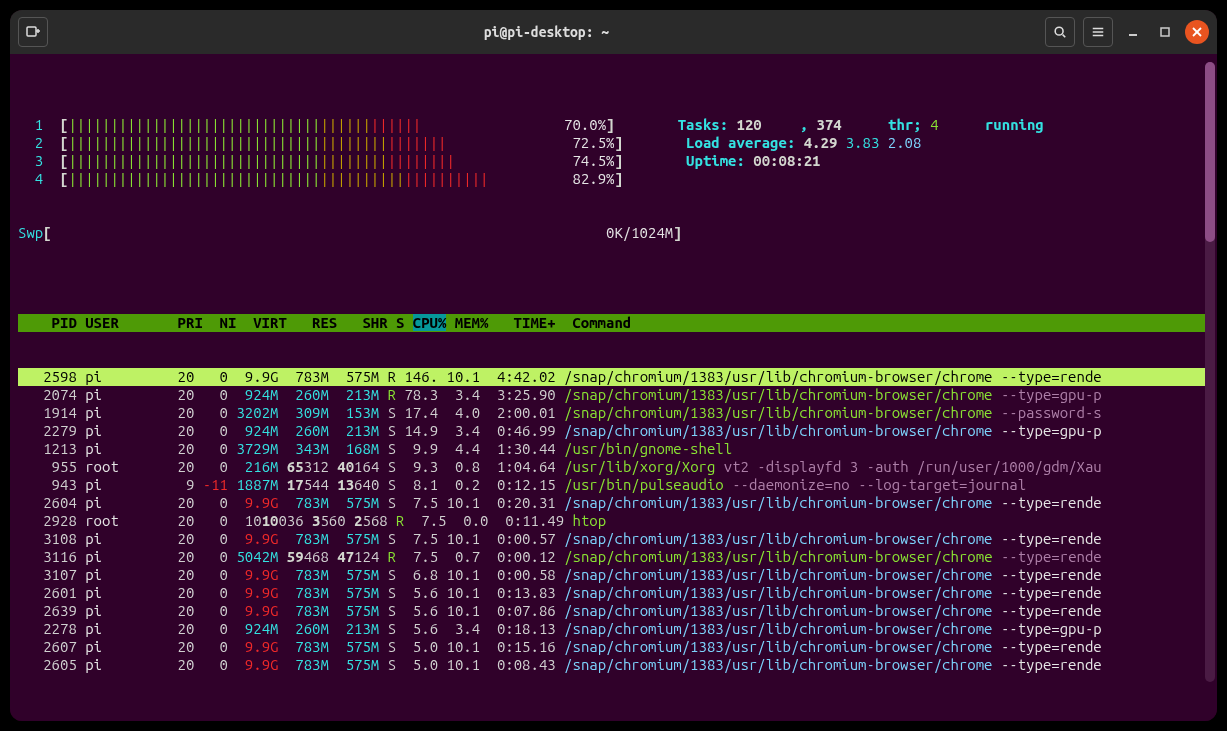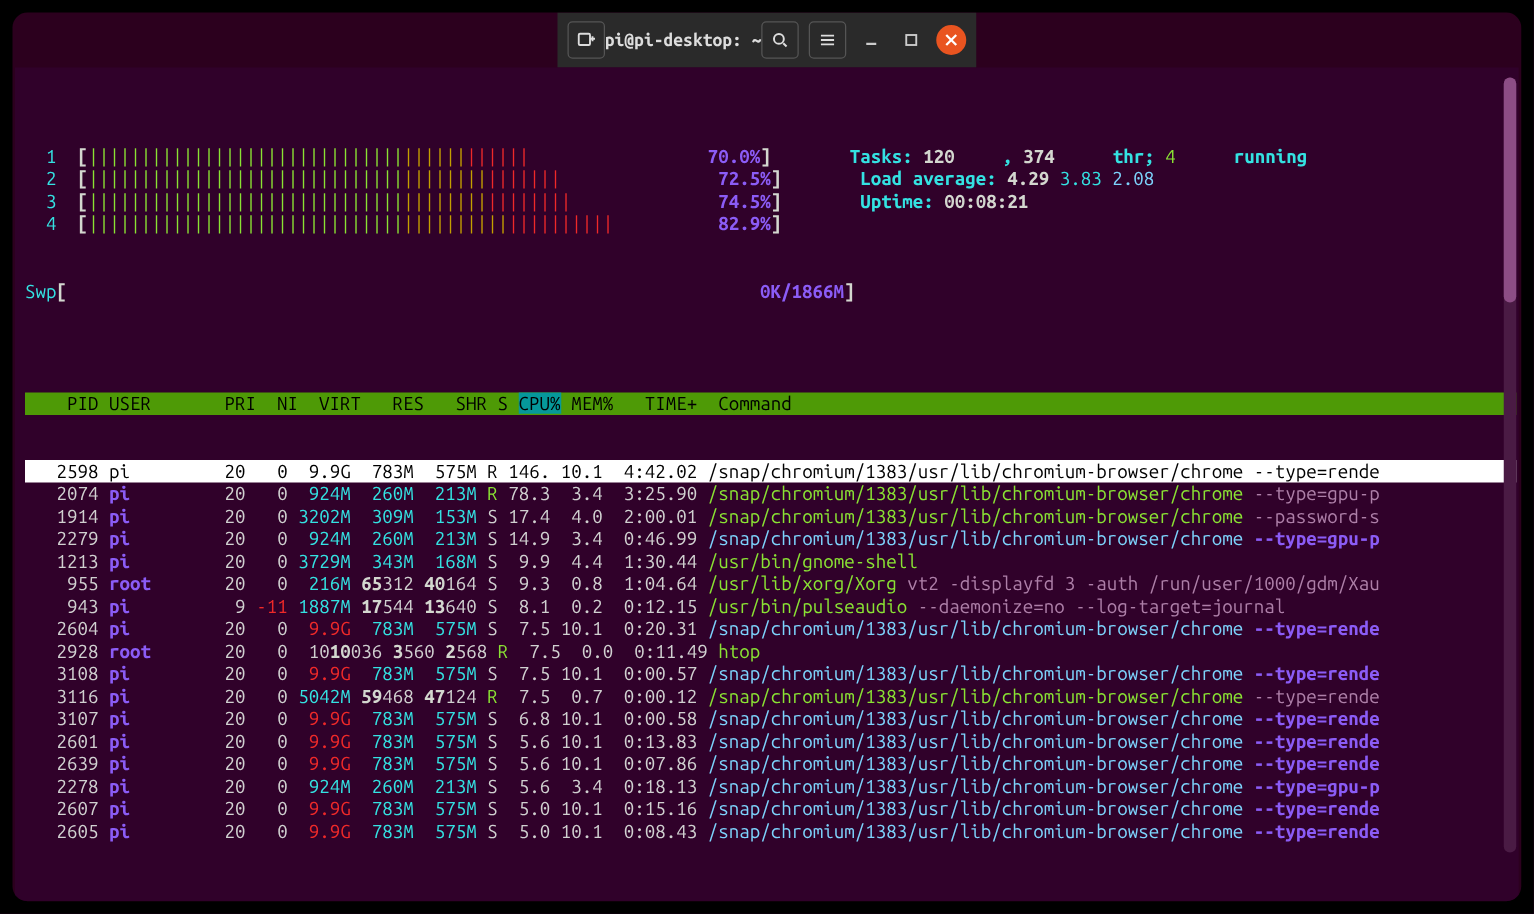--- a/index.html
+++ b/index.html
@@ -1,39 +1,39 @@
 <!DOCTYPE html>
 <html><head>
 <meta charset="utf-8">
 <style>
   * { margin: 0; padding: 0; box-sizing: border-box; }
   body { background: #000; font-family: 'Ubuntu Mono', 'Consolas', monospace; font-size: 14px; width: 1227px; height: 731px; overflow: hidden; }
-  .window { background: #2c001e; width: 1207px; height: 711px; margin: 10px; border-radius: 12px; display: flex; flex-direction: column; overflow: hidden; box-shadow: 0 4px 20px rgba(0,0,0,0.5); align-items: center;}
+  .window { background: #2c001e; width: 1207px; height: 711px; margin: 10px; border-radius: 12px; display: flex; flex-direction: column; overflow: hidden; box-shadow: 0 4px 20px rgba(0,0,0,0.5);}
   .titlebar { background: #2a2a2a; height: 44px; display: flex; align-items: center; padding: 0 8px; color: #ddd; }
   .tb-left, .tb-right { display: flex; align-items: center; gap: 8px; }
   .tb-center { flex: 1; text-align: center; font-weight: bold; font-size: 14px; }
   .tb-btn { width: 30px; height: 30px; border-radius: 4px; display: flex; align-items: center; justify-content: center; cursor: pointer; color:#ddd;}
   .tb-btn.square { border: 1px solid #555; }
   .tb-close { width: 24px; height: 24px; border-radius: 50%; background: #e95420; color: #fff; display:flex; align-items:center; justify-content:center; font-size:12px; cursor:pointer;}
   .tb-min, .tb-max { width:24px; height:24px; display:flex; align-items:center; justify-content:center; cursor:pointer; color:#ccc;}
   .term { flex: 1; background: #30012a; padding: 8px 2px 0 8px; color: #d0d0d0; font-size: 15px; line-height: 18px; white-space: pre; position: relative; overflow:hidden;}
   .scrollbar { position:absolute; right:2px; top:8px; width:10px; height:620px; background:#4a1b44; border-radius:5px;}
   .scrollthumb{ width:10px; height:180px; background:#8c4d85; border-radius:5px;}
   .cyan { color: #34e2e2; }
   .cyanb { color: #34e2e2; font-weight:bold;margin-left:38px;}
   .green { color: #8ae234; }
   .greend { color: #7dd3fc; }
   .red { color: #ef2929; }
   .yellow { color: #c4a000; }
   .magenta { color: #ad7fa8; }
   .blue { color: #729fcf; }
-  .grey { color: #8b5cf6; font-weight: bold; }
+  .grey { color: #e5e5e5; }
   .white { color: #d3d7cf; font-weight:bold;}
-  .hdr { background: #4e9a06; color: #000; }
-  .sel { background: #ffffff; color: #000; }
+  .hdr { background: #4e9a06; color: #000; font-weight: bold; }
+  .sel { background: #bef264; color: #000; }
   .row span { display:inline-block; }
 </style>
 </head>
 <body>
 
 <div class="window">
   <div class="titlebar">
     <div class="tb-left">
       <div class="tb-btn square">
         <svg width="16" height="16" viewBox="0 0 16 16" fill="none" stroke="currentColor" stroke-width="1.5">
@@ -73,19 +73,19 @@
             <line x1="1" y1="1" x2="9" y2="9"></line>
             <line x1="9" y1="1" x2="1" y2="9"></line>
           </svg>
       </div>
     </div>
   </div>
 
   <div class="term">
     <div class="scrollbar"><div class="scrollthumb"></div></div>
     <div id="meters"><div>  <span class="cyan">1  </span><span class="white">[</span><span class="green">||||||||||||||||||||||||||||||</span><span class="yellow">||||||</span><span class="red">||||||</span>                 <span class="grey">70.0%</span><span class="white">]</span>   <span class="cyanb">Tasks: </span><span class="white">120</span><span class="cyanb">, </span><span class="white">374</span><span class="cyanb"> thr; </span><span class="green">4</span><span class="cyanb"> running</span></div><div>  <span class="cyan">2  </span><span class="white">[</span><span class="green">||||||||||||||||||||||||||||||</span><span class="yellow">||||||||</span><span class="red">|||||||</span>               <span class="grey">72.5%</span><span class="white">]</span>   <span class="cyanb">Load average: </span><span class="white">4.29</span> <span class="cyan">3.83</span> <span class="greend">2.08</span></div><div>  <span class="cyan">3  </span><span class="white">[</span><span class="green">||||||||||||||||||||||||||||||</span><span class="yellow">||||||||</span><span class="red">||||||||</span>              <span class="grey">74.5%</span><span class="white">]</span>   <span class="cyanb">Uptime: </span><span class="white">00:08:21</span></div><div>  <span class="cyan">4  </span><span class="white">[</span><span class="green">||||||||||||||||||||||||||||||</span><span class="yellow">||||||||||</span><span class="red">||||||||||</span>          <span class="grey">82.9%</span><span class="white">]</span></div></div>
-    <div><span class="cyan">Swp</span><span class="white">[</span>                                                                  <span class="grey">0K/1866M</span><span class="white">]</span></div>
+    <div><span class="cyan">Swp</span><span class="white">[</span>                                                                  <span class="grey">0K/1024M</span><span class="white">]</span></div>
     <div></div>
     <div id="cols" class="hdr">    PID USER       PRI  NI  VIRT   RES   SHR S <span style="background:#06989a">CPU%</span> MEM%   TIME+  Command                                                                     </div>
     <div id="proc"><div class="row sel"><span>   2598 </span><span class="">pi      </span><span>   20</span><span class="">   0</span><span class="">  9.9G</span><span class="">  783M</span><span class="">  575M</span> <span class="">R</span><span> 146.</span><span> 10.1</span><span>  4:42.02 </span><span class="">/snap/chromium/1383/usr/lib/chromium-browser/chrome </span><span class="">--type=rende</span></div><div class="row "><span>   2074 </span><span class="grey">pi      </span><span>   20</span><span class="">   0</span><span class="cyan">  924M</span><span class="cyan">  260M</span><span class="cyan">  213M</span> <span class="green">R</span><span> 78.3</span><span>  3.4</span><span>  3:25.90 </span><span class="green">/snap/chromium/1383/usr/lib/chromium-browser/chrome </span><span class="magenta">--type=gpu-p</span></div><div class="row "><span>   1914 </span><span class="grey">pi      </span><span>   20</span><span class="">   0</span><span class="cyan"> 3202M</span><span class="cyan">  309M</span><span class="cyan">  153M</span> <span class="">S</span><span> 17.4</span><span>  4.0</span><span>  2:00.01 </span><span class="green">/snap/chromium/1383/usr/lib/chromium-browser/chrome </span><span class="magenta">--password-s</span></div><div class="row "><span>   2279 </span><span class="grey">pi      </span><span>   20</span><span class="">   0</span><span class="cyan">  924M</span><span class="cyan">  260M</span><span class="cyan">  213M</span> <span class="">S</span><span> 14.9</span><span>  3.4</span><span>  0:46.99 </span><span class="greend">/snap/chromium/1383/usr/lib/chromium-browser/chrome </span><span class="grey">--type=gpu-p</span></div><div class="row "><span>   1213 </span><span class="grey">pi      </span><span>   20</span><span class="">   0</span><span class="cyan"> 3729M</span><span class="cyan">  343M</span><span class="cyan">  168M</span> <span class="">S</span><span>  9.9</span><span>  4.4</span><span>  1:30.44 </span><span class="green">/usr/bin/gnome-shell</span><span class="magenta"></span></div><div class="row "><span>    955 </span><span class="grey">root    </span><span>   20</span><span class="">   0</span><span class="cyan">  216M</span><span> </span><span class="white">65</span>312<span> </span><span class="white">40</span>164 <span class="">S</span><span>  9.3</span><span>  0.8</span><span>  1:04.64 </span><span class="green">/usr/lib/xorg/Xorg </span><span class="magenta">vt2 -displayfd 3 -auth /run/user/1000/gdm/Xau</span></div><div class="row "><span>    943 </span><span class="grey">pi      </span><span>    9</span><span class="red"> -11</span><span class="cyan"> 1887M</span><span> </span><span class="white">17</span>544<span> </span><span class="white">13</span>640 <span class="">S</span><span>  8.1</span><span>  0.2</span><span>  0:12.15 </span><span class="green">/usr/bin/pulseaudio </span><span class="magenta">--daemonize=no --log-target=journal</span></div><div class="row "><span>   2604 </span><span class="grey">pi      </span><span>   20</span><span class="">   0</span><span class="red">  9.9G</span><span class="cyan">  783M</span><span class="cyan">  575M</span> <span class="">S</span><span>  7.5</span><span> 10.1</span><span>  0:20.31 </span><span class="greend">/snap/chromium/1383/usr/lib/chromium-browser/chrome </span><span class="grey">--type=rende</span></div><div class="row "><span>   2928 </span><span class="grey">root    </span><span>   20</span><span class="">   0</span><span>  10</span><span class="white">10</span>036<span> </span><span class="white">3</span>560<span> </span><span class="white">2</span>568 <span class="green">R</span><span>  7.5</span><span>  0.0</span><span>  0:11.49 </span><span class="green">htop</span><span class="magenta"></span></div><div class="row "><span>   3108 </span><span class="grey">pi      </span><span>   20</span><span class="">   0</span><span class="red">  9.9G</span><span class="cyan">  783M</span><span class="cyan">  575M</span> <span class="">S</span><span>  7.5</span><span> 10.1</span><span>  0:00.57 </span><span class="greend">/snap/chromium/1383/usr/lib/chromium-browser/chrome </span><span class="grey">--type=rende</span></div><div class="row "><span>   3116 </span><span class="grey">pi      </span><span>   20</span><span class="">   0</span><span class="cyan"> 5042M</span><span> </span><span class="white">59</span>468<span> </span><span class="white">47</span>124 <span class="green">R</span><span>  7.5</span><span>  0.7</span><span>  0:00.12 </span><span class="green">/snap/chromium/1383/usr/lib/chromium-browser/chrome </span><span class="magenta">--type=rende</span></div><div class="row "><span>   3107 </span><span class="grey">pi      </span><span>   20</span><span class="">   0</span><span class="red">  9.9G</span><span class="cyan">  783M</span><span class="cyan">  575M</span> <span class="">S</span><span>  6.8</span><span> 10.1</span><span>  0:00.58 </span><span class="greend">/snap/chromium/1383/usr/lib/chromium-browser/chrome </span><span class="grey">--type=rende</span></div><div class="row "><span>   2601 </span><span class="grey">pi      </span><span>   20</span><span class="">   0</span><span class="red">  9.9G</span><span class="cyan">  783M</span><span class="cyan">  575M</span> <span class="">S</span><span>  5.6</span><span> 10.1</span><span>  0:13.83 </span><span class="greend">/snap/chromium/1383/usr/lib/chromium-browser/chrome </span><span class="grey">--type=rende</span></div><div class="row "><span>   2639 </span><span class="grey">pi      </span><span>   20</span><span class="">   0</span><span class="red">  9.9G</span><span class="cyan">  783M</span><span class="cyan">  575M</span> <span class="">S</span><span>  5.6</span><span> 10.1</span><span>  0:07.86 </span><span class="greend">/snap/chromium/1383/usr/lib/chromium-browser/chrome </span><span class="grey">--type=rende</span></div><div class="row "><span>   2278 </span><span class="grey">pi      </span><span>   20</span><span class="">   0</span><span class="cyan">  924M</span><span class="cyan">  260M</span><span class="cyan">  213M</span> <span class="">S</span><span>  5.6</span><span>  3.4</span><span>  0:18.13 </span><span class="greend">/snap/chromium/1383/usr/lib/chromium-browser/chrome </span><span class="grey">--type=gpu-p</span></div><div class="row "><span>   2607 </span><span class="grey">pi      </span><span>   20</span><span class="">   0</span><span class="red">  9.9G</span><span class="cyan">  783M</span><span class="cyan">  575M</span> <span class="">S</span><span>  5.0</span><span> 10.1</span><span>  0:15.16 </span><span class="greend">/snap/chromium/1383/usr/lib/chromium-browser/chrome </span><span class="grey">--type=rende</span></div><div class="row "><span>   2605 </span><span class="grey">pi      </span><span>   20</span><span class="">   0</span><span class="red">  9.9G</span><span class="cyan">  783M</span><span class="cyan">  575M</span> <span class="">S</span><span>  5.0</span><span> 10.1</span><span>  0:08.43 </span><span class="greend">/snap/chromium/1383/usr/lib/chromium-browser/chrome </span><span class="grey">--type=rende</span></div></div>
     
   </div>
 </div>
 
 </body></html>

